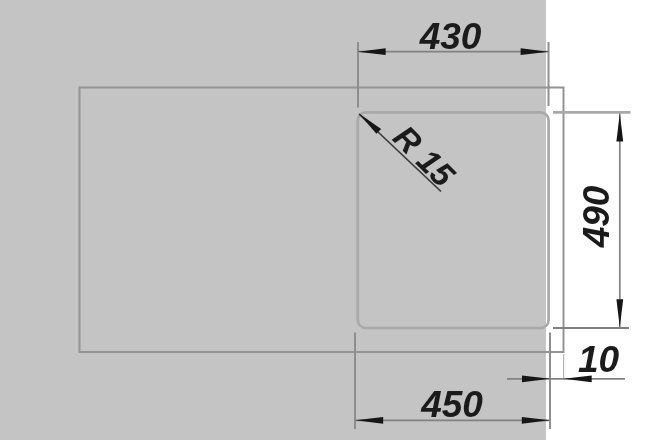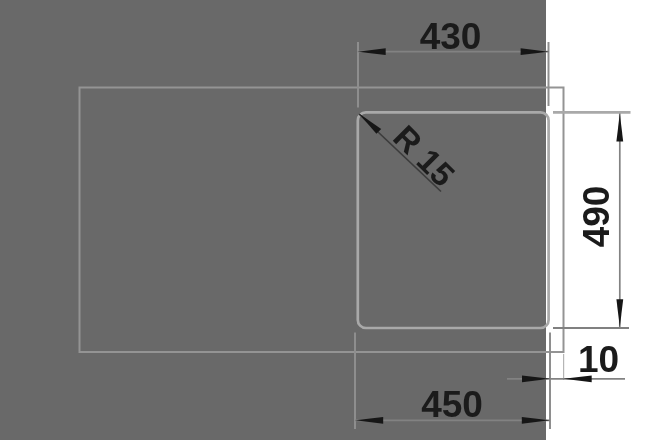--- a/index.html
+++ b/index.html
@@ -1,16 +1,16 @@
 <!DOCTYPE html>
 <html><head>
 <meta charset="utf-8">
 <style>
   html,body{margin:0;padding:0;background:#ffffff;}
-  .wrap{width:546px;height:440px;position:relative;background:#a16207;transform:translateZ(0);filter:grayscale(1) blur(0.5px);}
+  .wrap{width:546px;height:440px;position:relative;background:#7dd3fc;transform:translateZ(0);filter:grayscale(1) blur(0.5px);font-style:italic;}
   svg{display:block;}
   text{font-family:"Liberation Sans",sans-serif;font-weight:bold;fill:#1b1b1b;-webkit-font-smoothing:antialiased;}
 </style>
 </head>
 <body>
 <div class="wrap">
 <svg width="666" height="440" viewBox="0 0 666 440" xmlns="http://www.w3.org/2000/svg">
 
   <rect x="79.5" y="87.5" width="484" height="264.5" fill="none" stroke="#949494" stroke-width="2"></rect>
 

